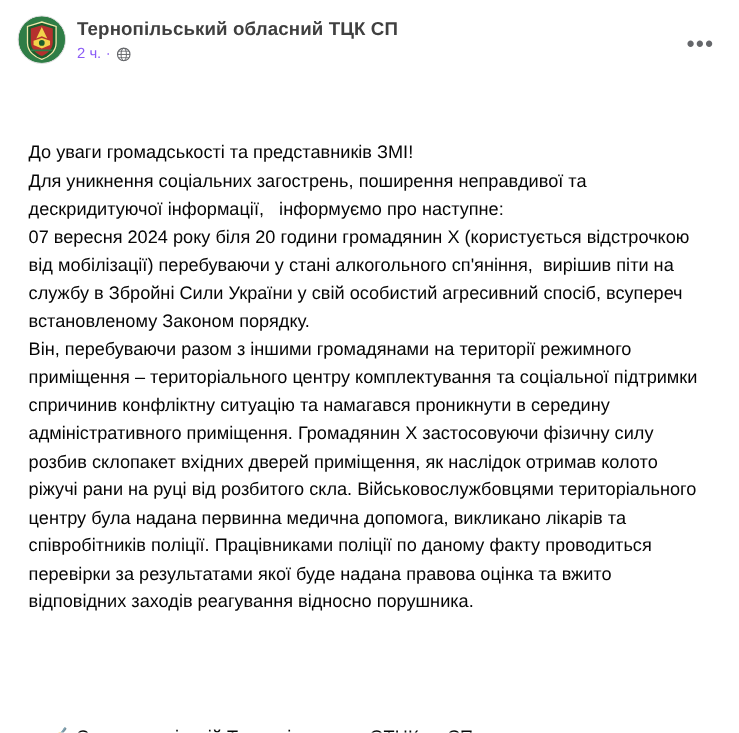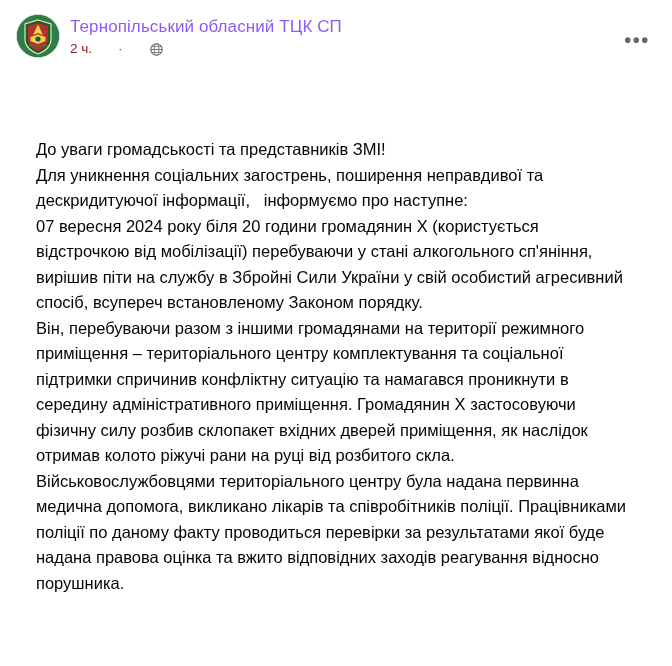--- a/index.html
+++ b/index.html
@@ -44,33 +44,32 @@
   }
   .header-text {
     display: flex;
     flex-direction: column;
     justify-content: center;
     min-height: 42px;
     padding-top: 1px;
   }
   .page-name {
     font-size: 17px;
-    font-weight: normal;
+    font-weight: bold;
     line-height: 21px;
-    color: #8b5cf6;
+    color: #404040;
     letter-spacing: 0.1px;
   }
   .meta-line {
     display: flex;
     align-items: center;
     font-size: 13.5px;
-    color: #7f1d1d;
+    color: #8b5cf6;
     line-height: 17px;
     margin-top: 3px;
-    gap: 22px;
   }
   .meta-sep {
     margin: 0 4px;
   }
   .globe-icon {
     display: inline-block;
     width: 13px;
     height: 13px;
     margin-left: 1px;
     position: relative;
@@ -98,21 +97,21 @@
   }
   .post-body {
     font-size: 16.5px;
     line-height: 25.5px;
     color: #050505;
     padding: 0 2px 0 2px;
     white-space: pre-wrap;
     word-wrap: break-word;
   }
   .post-body p {
-    margin: 18px;
+    margin: 8px;
   }
   .signature {
     margin-top: 13px;
     font-size: 16.5px;
     line-height: 25.5px;
   }
   .pen-emoji {
     display: inline-block;
     margin-right: 3px;
   }

